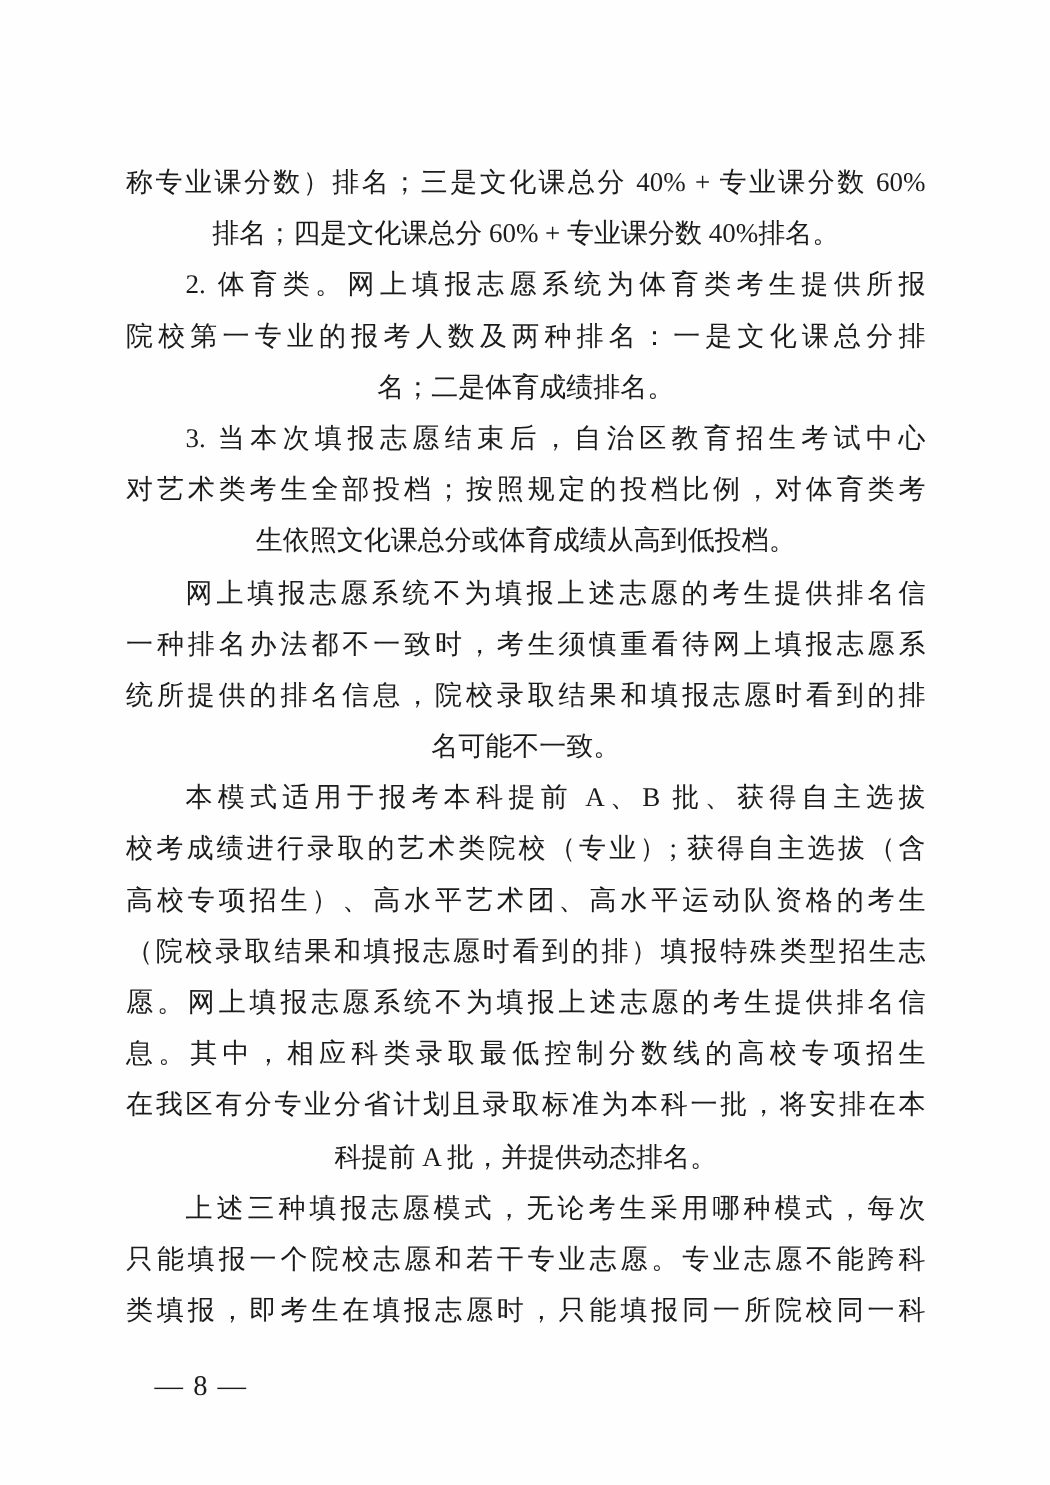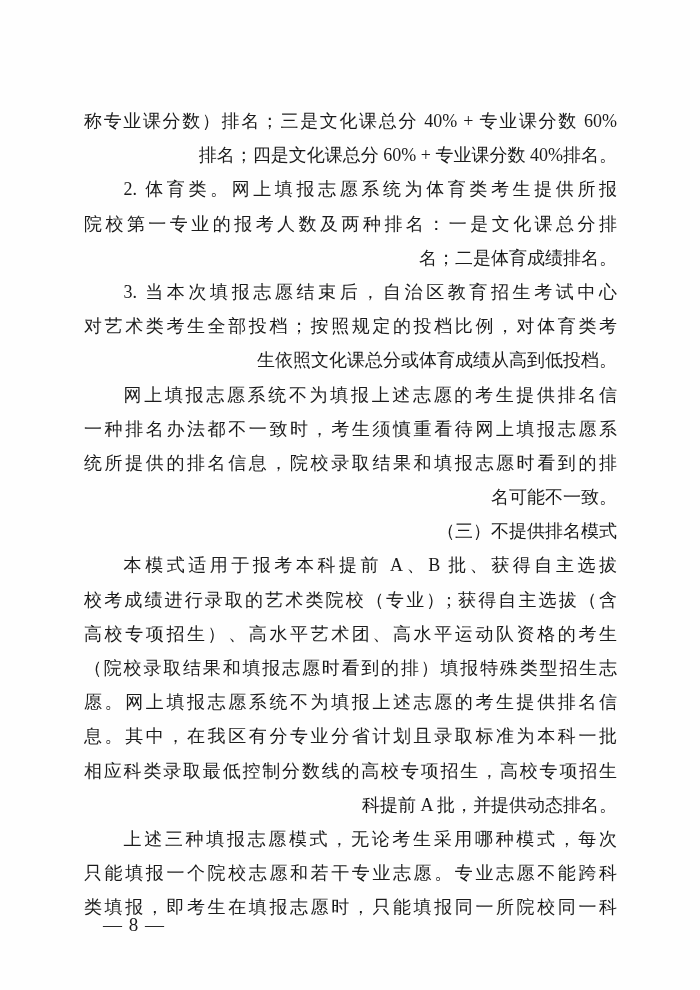--- a/index.html
+++ b/index.html
@@ -19,21 +19,21 @@
   .content {
     position: absolute;
     left: 84px;
     top: 104px;
     width: 533px;
     font-size: 18px;
   }
   .line {
     height: 34.2px;
     line-height: 34.2px;
-    text-align: right;
+    text-align: center;
     overflow: hidden;
   }
   .line.jl {
     text-align: justify;
     text-align-last: justify;
     text-justify: inter-character;
   }
   .line.indent {
     text-indent: 2.2em;
   }
@@ -58,27 +58,26 @@
       <div class="line indent jl">2. 体育类。网上填报志愿系统为体育类考生提供所报</div>
       <div class="line jl">院校第一专业的报考人数及两种排名：一是文化课总分排</div>
       <div class="line">名；二是体育成绩排名。</div>
       <div class="line indent jl">3. 当本次填报志愿结束后，自治区教育招生考试中心</div>
       <div class="line jl">对艺术类考生全部投档；按照规定的投档比例，对体育类考</div>
       <div class="line">生依照文化课总分或体育成绩从高到低投档。</div>
       <div class="line indent jl">网上填报志愿系统不为填报上述志愿的考生提供排名信</div>
       <div class="line jl">一种排名办法都不一致时，考生须慎重看待网上填报志愿系</div>
       <div class="line jl">统所提供的排名信息，院校录取结果和填报志愿时看到的排</div>
       <div class="line">名可能不一致。</div>
-      <div class="line indent">（三）不提供排名模式</div>
       <div class="line indent jl">本模式适用于报考本科提前 A、B 批、获得自主选拔</div>
       <div class="line jl">校考成绩进行录取的艺术类院校（专业）; 获得自主选拔（含</div>
       <div class="line jl">高校专项招生）、高水平艺术团、高水平运动队资格的考生</div>
       <div class="line jl">（院校录取结果和填报志愿时看到的排）填报特殊类型招生志</div>
       <div class="line jl">愿。网上填报志愿系统不为填报上述志愿的考生提供排名信</div>
-      <div class="line jl">息。其中，在我区有分专业分省计划且录取标准为本科一批</div>
-      <div class="line jl">相应科类录取最低控制分数线的高校专项招生，高校专项招生</div>
+      <div class="line jl">息。其中，相应科类录取最低控制分数线的高校专项招生</div>
+      <div class="line jl">在我区有分专业分省计划且录取标准为本科一批，将安排在本</div>
       <div class="line">科提前 A 批，并提供动态排名。</div>
       <div class="line indent jl">上述三种填报志愿模式，无论考生采用哪种模式，每次</div>
       <div class="line jl">只能填报一个院校志愿和若干专业志愿。专业志愿不能跨科</div>
       <div class="line jl">类填报，即考生在填报志愿时，只能填报同一所院校同一科</div>
     </div>
   <div class="footer">— 8 —</div>
 </div>
 
 </body></html>

